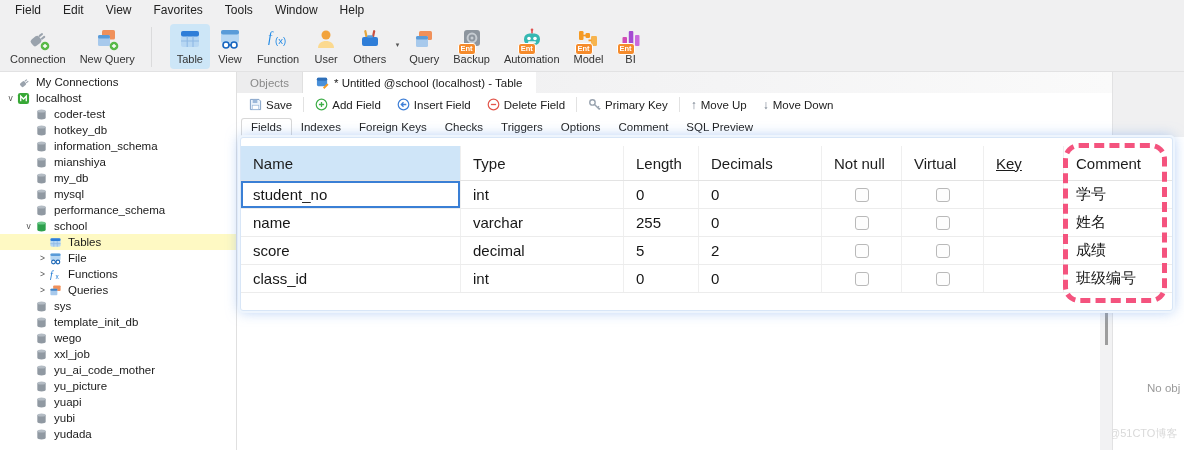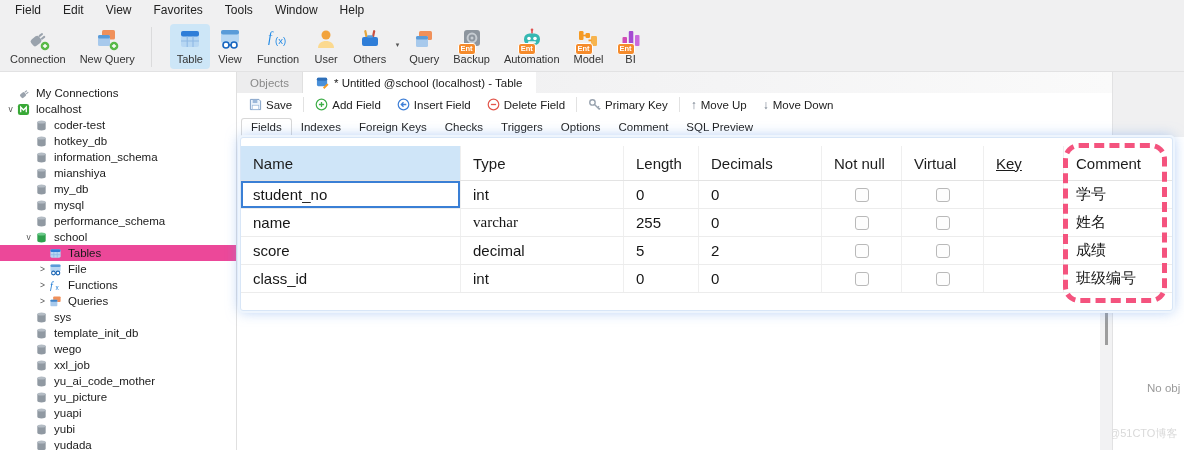--- a/index.html
+++ b/index.html
@@ -21,23 +21,23 @@
   .tb-icon svg { width:24px; height:24px; }
   .tb-label { font-size:11px; color:#333; white-space:nowrap; margin-top:1px; }
   .ent-badge { position:absolute; left:-1px; bottom:-3px; background:var(--ent-badge); color:#fff;
     font-size:7.5px; font-weight:bold; padding:1px 2px; border-radius:3px; line-height:1.1; border:1px solid #fff; }
   .tb-divider { width:1px; height:40px; background:#dbdbdc; margin:3px 9px 0; flex:none; }
   .tb-caret { position:absolute; right:-6px; top:17px; font-size:7px; color:#555; }
   .gap-before { margin-left:9px; }
 
   
   #sidebar { position:absolute; top:72px; left:0; width:237px; height:378px;
-    background:#fff; border-right:1px solid #e0e0e0; padding-top:13px; overflow:hidden; }
+    background:#fff; border-right:1px solid #e0e0e0; padding-top:2px; overflow:hidden; }
   .tree-row { height:16px; display:flex; align-items:center; font-size:11.5px; white-space:nowrap; }
-  .tree-row.selected { background:#ec4899; }
+  .tree-row.selected { background:#fef9c3; }
   .tw-exp { width:13px; flex:none; text-align:center; font-size:8.5px; color:#555; }
   .tw-icon { width:14px; height:14px; flex:none; margin-right:5px; display:flex; align-items:center; }
   .tw-icon svg { width:13px; height:13px; }
   .ind0 { padding-left:4px; } .ind1 { padding-left:22px; } .ind2 { padding-left:36px; }
 
   
   #content { position:absolute; top:72px; left:237px; width:875px; height:378px; background:#fff; }
   #tabstrip { height:21px; display:flex; align-items:stretch;
     background:linear-gradient(90deg,#ededee 0%,#f4f4f5 55%,#fafafa 100%); font-size:11.5px; }
   .tab { display:flex; align-items:center; padding:0 13px; }
@@ -584,21 +584,21 @@
             <div class="checkbox"></div>
           </div>
           <div class="gcell center" style="width: 82px;">
             <div class="checkbox"></div>
           </div>
           <div class="gcell" style="width: 80px;"></div>
           <div class="gcell" style="width: 110px;">学号</div>
         </div>
         <div class="grow">
           <div class="gcell" style="width: 220px;">name</div>
-          <div class="gcell" style="width: 163px; font-family: Liberation Serif, serif;">varchar</div>
+          <div class="gcell" style="width: 163px;">varchar</div>
           <div class="gcell" style="width: 75px;">255</div>
           <div class="gcell" style="width: 123px;">0</div>
           <div class="gcell center" style="width: 80px;">
             <div class="checkbox"></div>
           </div>
           <div class="gcell center" style="width: 82px;">
             <div class="checkbox"></div>
           </div>
           <div class="gcell" style="width: 80px;"></div>
           <div class="gcell" style="width: 110px;">姓名</div>

